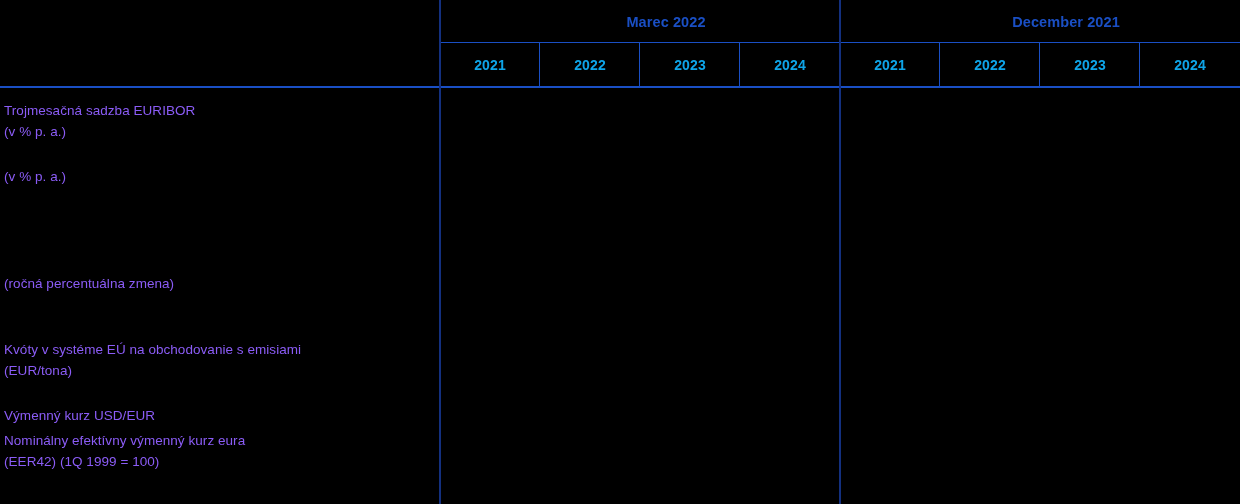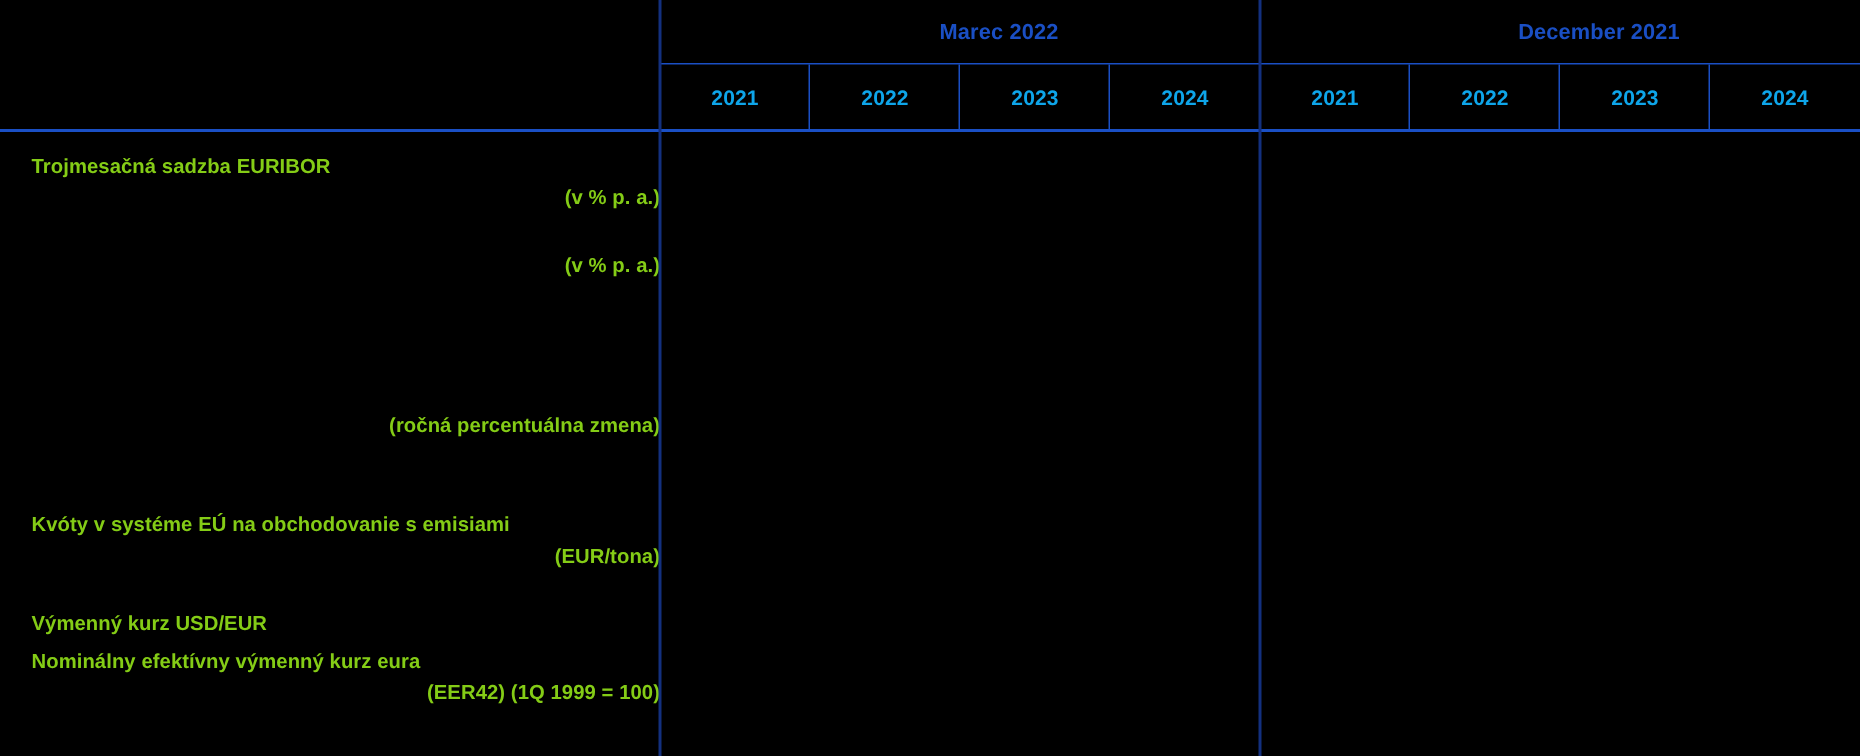--- a/index.html
+++ b/index.html
@@ -131,29 +131,29 @@
   }
   .row {
     position: absolute;
     left: 0;
     width: 1240px;
     display: flex;
   }
   .row-label {
     flex: 0 0 440px;
     width: 440px;
-    padding-left: 21px;
+    padding-left: 4px;
     box-sizing: border-box;
-    color: #84cc16;
+    color: #8b5cf6;
     font-size: 13.5px;
-    font-weight: bold;
+    font-weight: normal;
     line-height: 1.52;
     letter-spacing: 0.05px;
   }
-  .row-label .l2 { display: block; text-align: right; }
+  .row-label .l2 { display: block; }
   .data-cell {
     flex: 0 0 100px;
     width: 100px;
   }
 </style>
 </head>
 <body>
 
 <div class="table-root">
 

